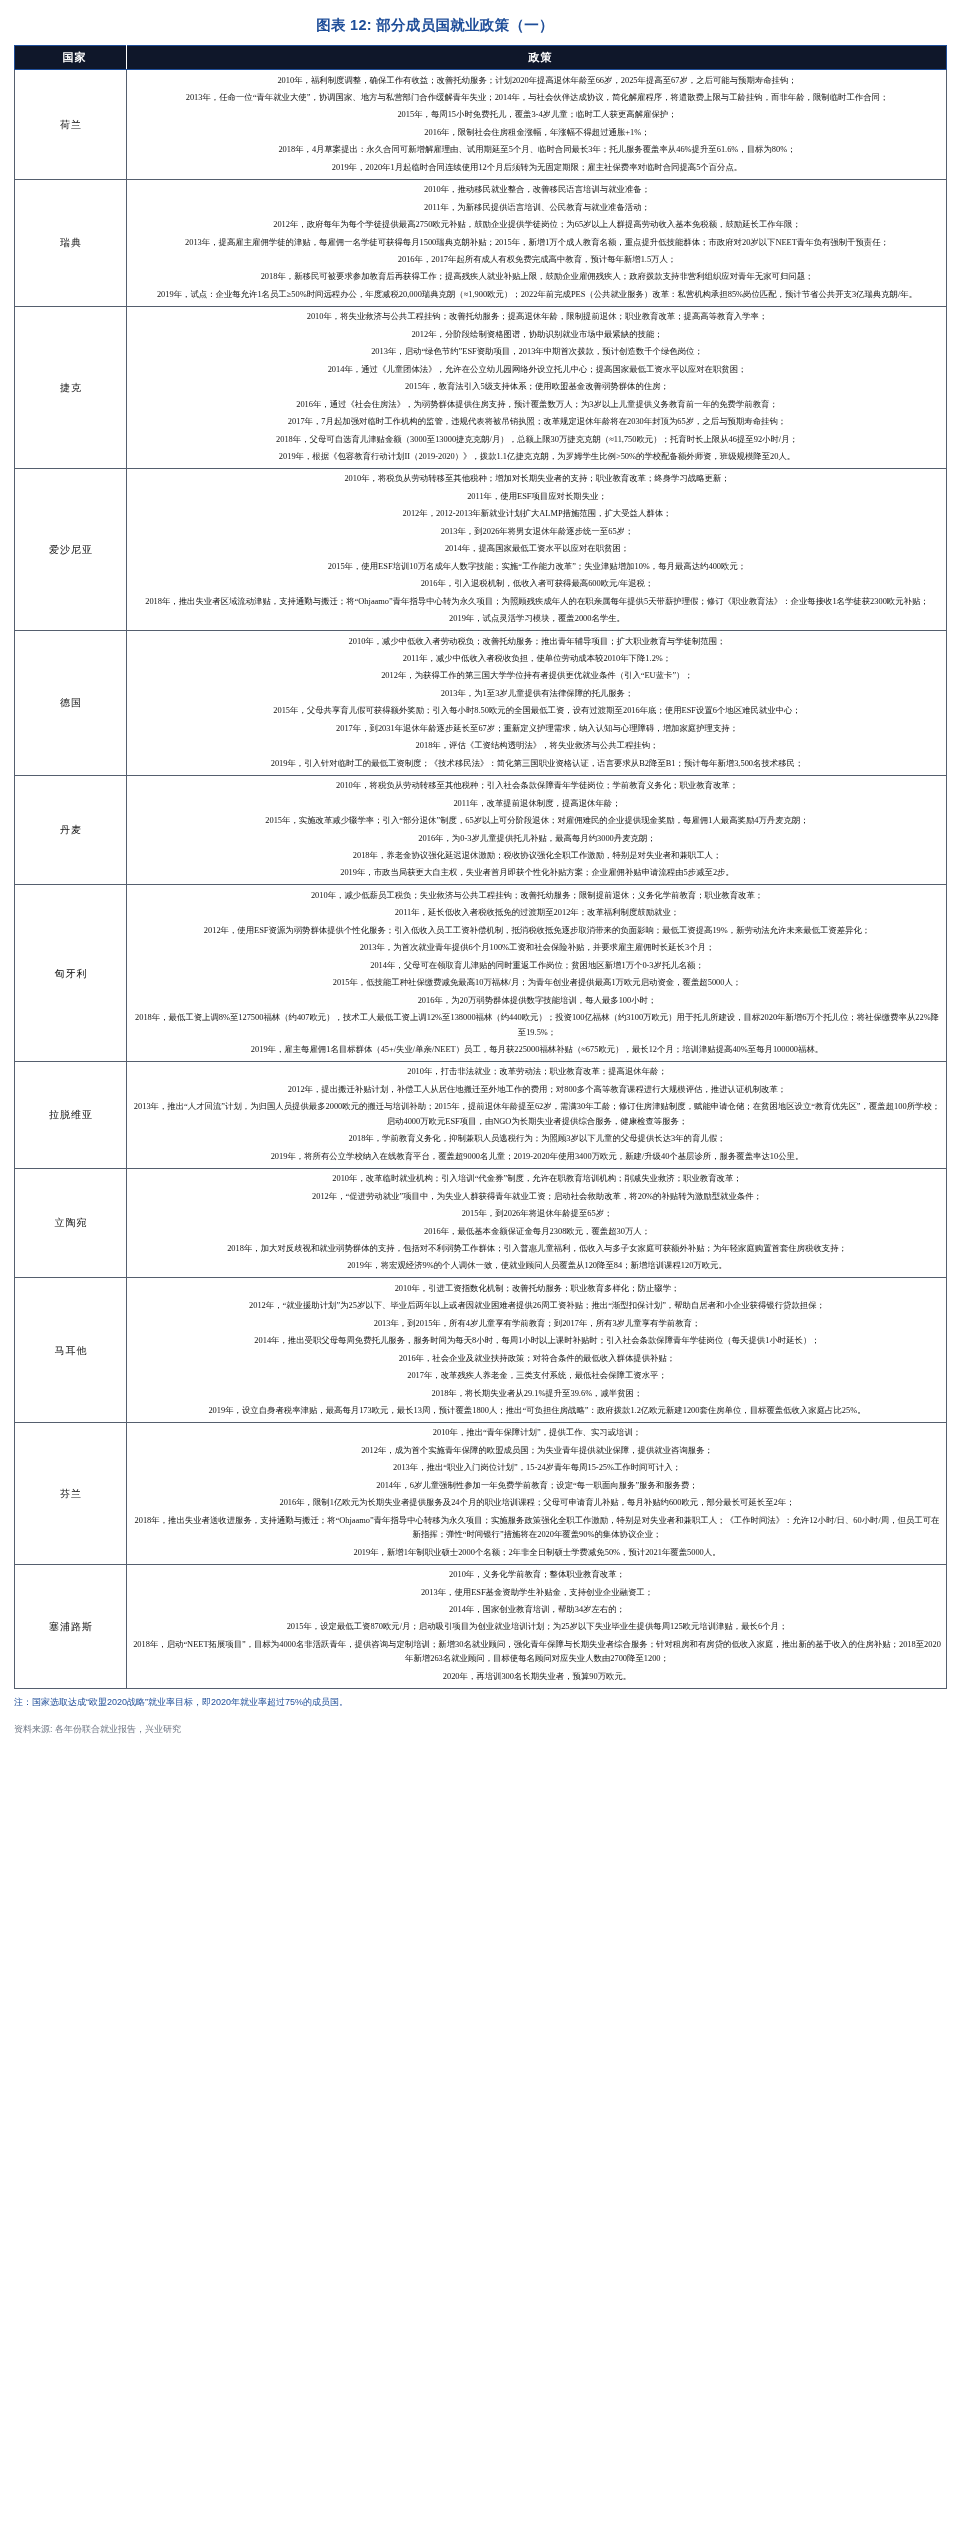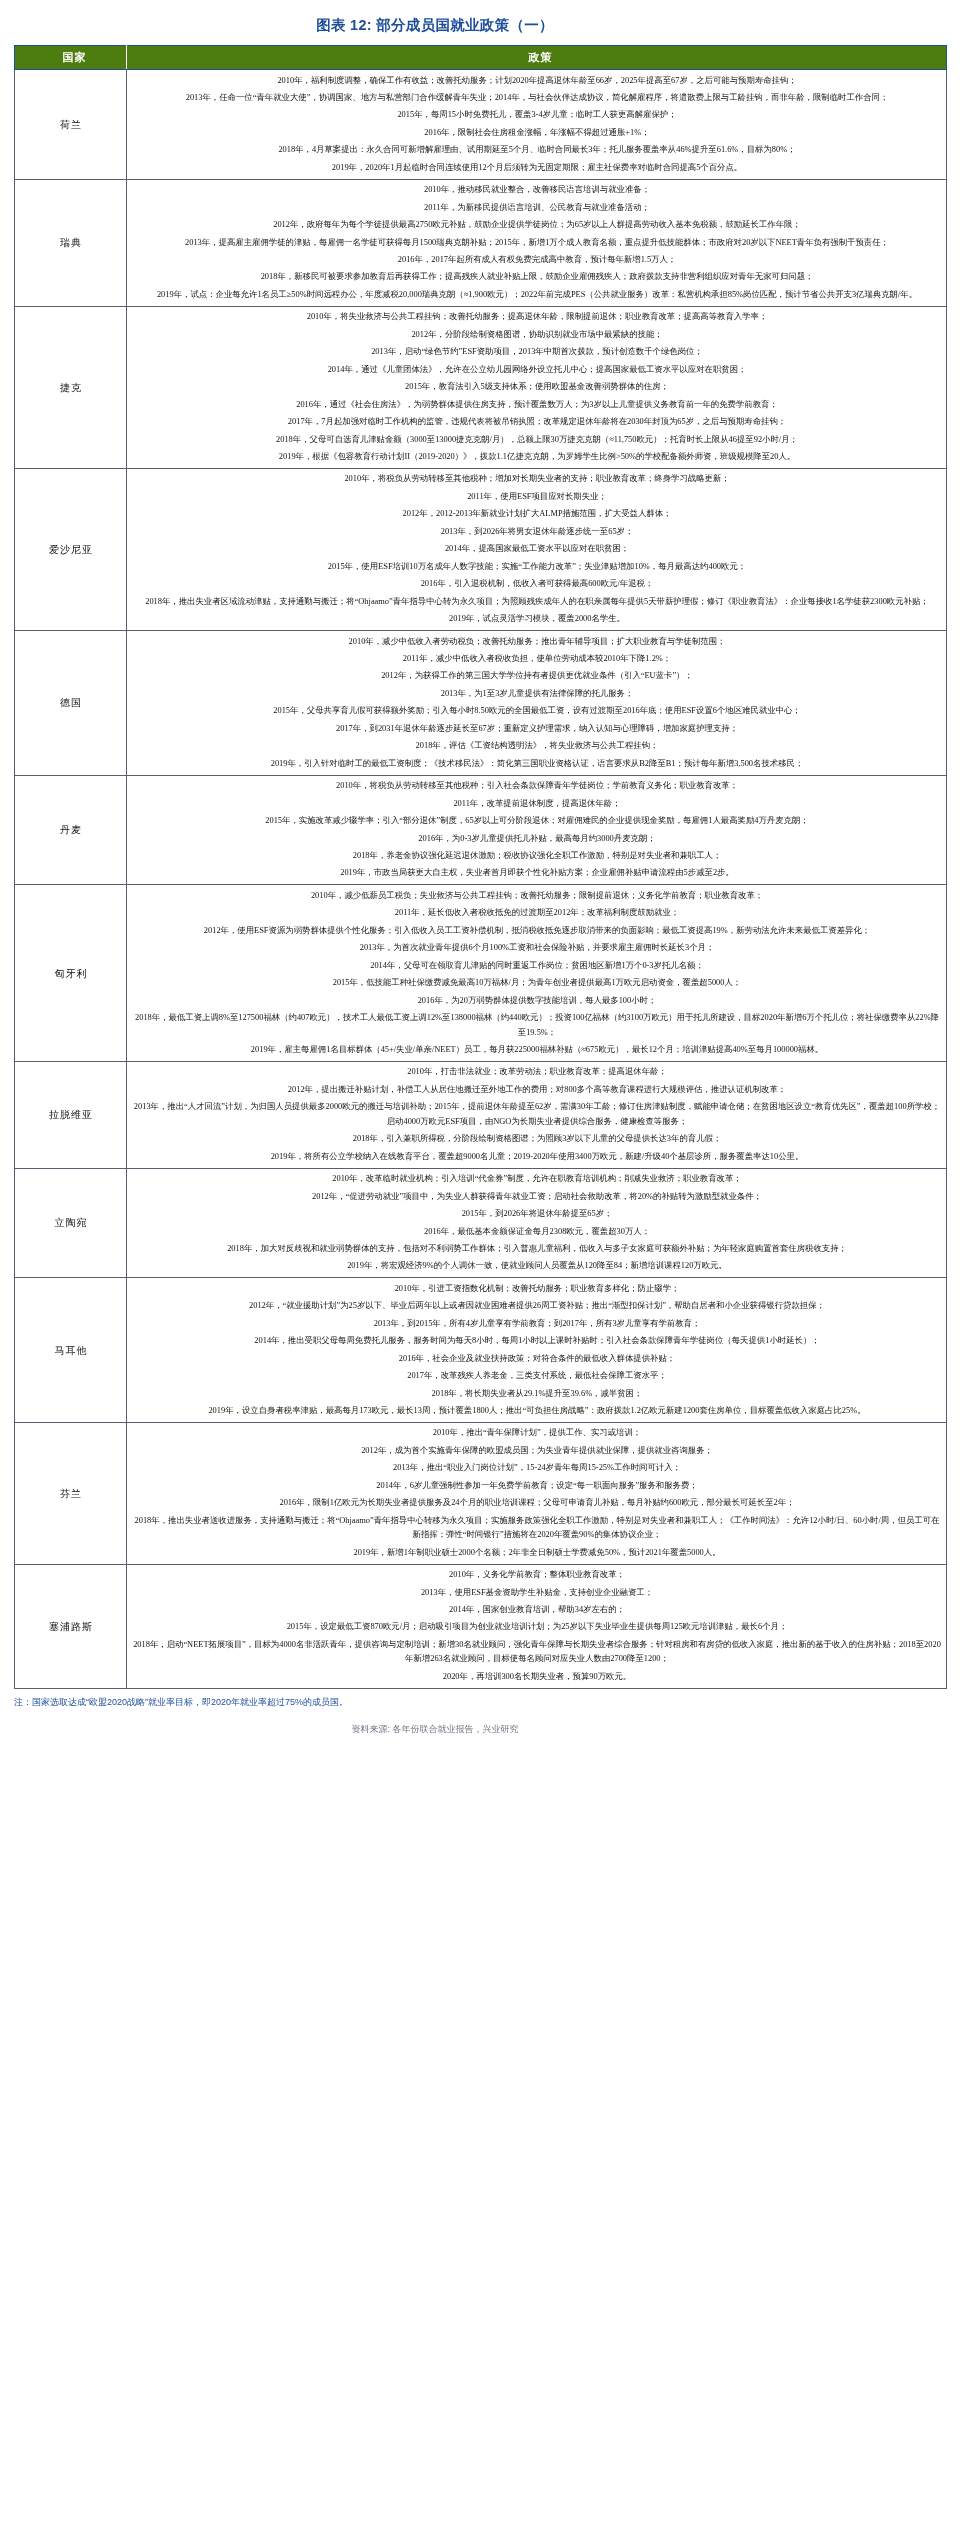--- a/index.html
+++ b/index.html
@@ -26,21 +26,21 @@
   }
   table.policy{
     width:932px;
     border-collapse:collapse;
     table-layout:fixed;
     border:1px solid #2f4f86;
   }
   table.policy col.c-country{width:112px;}
   table.policy col.c-policy{width:820px;}
   thead th{
-    background:#4d7c0f;
+    background:#0f172a;
     color:#ffffff;
     font-weight:bold;
     font-size:11px;
     font-family:"Liberation Serif","DejaVu Serif",serif;
     padding:4px 0 4px 8px;
     border:1px solid #1f4e99;
     letter-spacing:1px;
   }
   thead th.th-country{border-right:1px solid #ffffff;}
   tbody td{
@@ -75,21 +75,21 @@
     font-size:9px;
     font-family:"Liberation Sans","DejaVu Sans",sans-serif;
     text-align:left;
   }
   .source{
     margin-top:14px;
     margin-bottom:2px;
     color:#6f7785;
     font-size:9px;
     font-family:"Liberation Sans","DejaVu Sans",sans-serif;
-    text-align:center;
+    text-align:left;
   }
 </style>
 </head>
 <body>
 
 <div class="sheet">
 
   <div class="chart-title">图表 12: 部分成员国就业政策（一）</div>
 
   <table class="policy">
@@ -192,21 +192,21 @@
             <p>2018年，最低工资上调8%至127500福林（约407欧元），技术工人最低工资上调12%至138000福林（约440欧元）；投资100亿福林（约3100万欧元）用于托儿所建设，目标2020年新增6万个托儿位；将社保缴费率从22%降至19.5%；</p>
             <p>2019年，雇主每雇佣1名目标群体（45+/失业/单亲/NEET）员工，每月获225000福林补贴（≈675欧元），最长12个月；培训津贴提高40%至每月100000福林。</p>
           </td>
         </tr>
         <tr>
           <td class="country">拉脱维亚</td>
           <td class="policy">
             <p>2010年，打击非法就业；改革劳动法；职业教育改革；提高退休年龄；</p>
             <p>2012年，提出搬迁补贴计划，补偿工人从居住地搬迁至外地工作的费用；对800多个高等教育课程进行大规模评估，推进认证机制改革；</p>
             <p>2013年，推出“人才回流”计划，为归国人员提供最多2000欧元的搬迁与培训补助；2015年，提前退休年龄提至62岁，需满30年工龄；修订住房津贴制度，赋能申请仓储；在贫困地区设立“教育优先区”，覆盖超100所学校；启动4000万欧元ESF项目，由NGO为长期失业者提供综合服务，健康检查等服务；</p>
-            <p>2018年，引入兼职所得税，分阶段绘制资格图谱；为照顾3岁以下儿童的父母提供长达3年的育儿假；</p>
+            <p>2018年，学前教育义务化，抑制兼职人员逃税行为；为照顾3岁以下儿童的父母提供长达3年的育儿假；</p>
             <p>2019年，将所有公立学校纳入在线教育平台，覆盖超9000名儿童；2019-2020年使用3400万欧元，新建/升级40个基层诊所，服务覆盖率达10公里。</p>
           </td>
         </tr>
         <tr>
           <td class="country">立陶宛</td>
           <td class="policy">
             <p>2010年，改革临时就业机构；引入培训“代金券”制度，允许在职教育培训机构；削减失业救济；职业教育改革；</p>
             <p>2012年，“促进劳动就业”项目中，为失业人群获得青年就业工资；启动社会救助改革，将20%的补贴转为激励型就业条件；</p>
             <p>2015年，到2026年将退休年龄提至65岁；</p>
             <p>2016年，最低基本金额保证金每月2308欧元，覆盖超30万人；</p>

